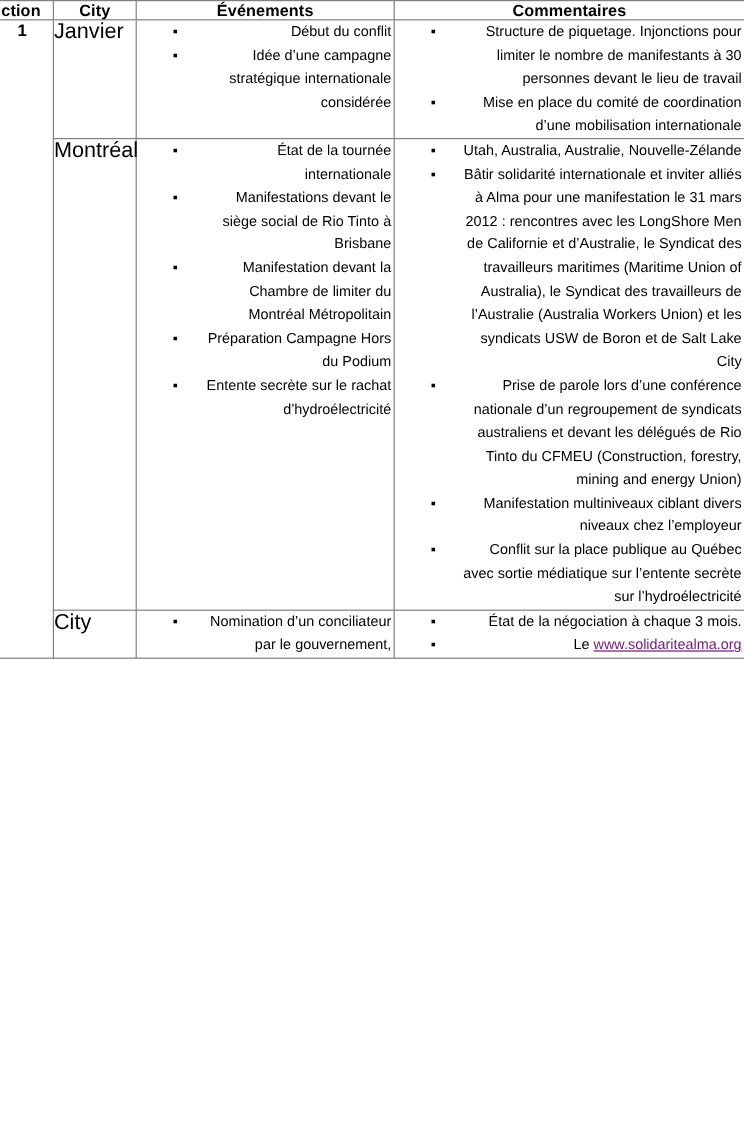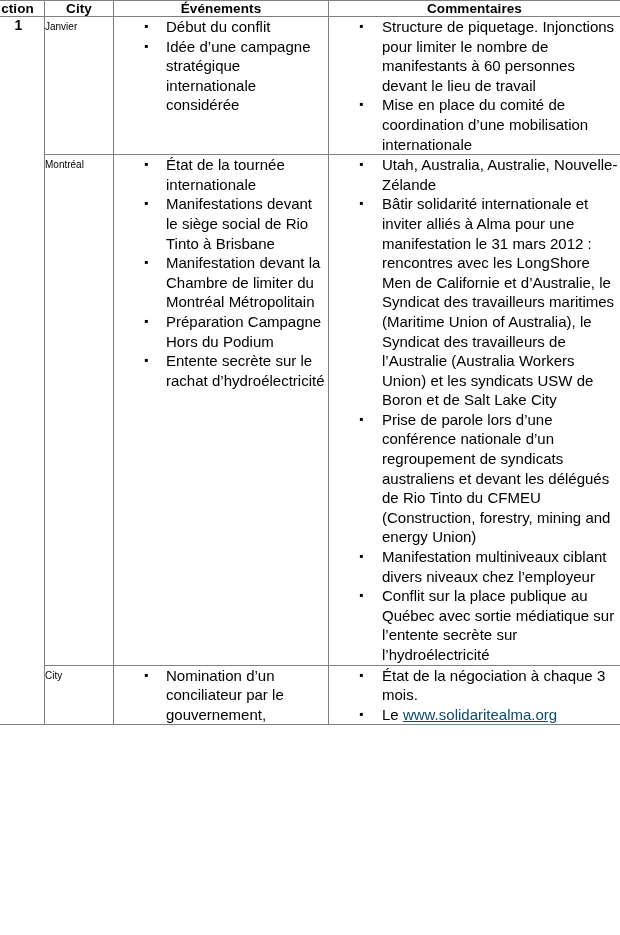--- a/index.html
+++ b/index.html
@@ -58,42 +58,42 @@
 
   
   td.num-cell {
     text-align: center;
     vertical-align: middle;
     font-size: 14px;
     font-weight: bold;
   }
 
   td.month-cell {
-    font-size: 10px;
+    font-size: 18px;
     padding: 6px 4px 4px 8px;
     line-height: 19.5px;
   }
 
   td.list-cell {
     padding: 5px 4px 6px 0;
   }
 
   ul.bullets {
     list-style: none;
     margin: 0;
     padding: 0;
   }
 
   ul.bullets > li {
     position: relative;
-    font-size: 15px;
+    font-size: 12px;
     line-height: 19.6px;
     margin: 0 0 0 0;
     padding: 0 2px 0 52px;
-    text-align: left;
+    text-align: right;
     word-spacing: 0.1px;
   }
 
   ul.bullets > li::before {
     content: "\25AA";          
     position: absolute;
     left: 30px;
     top: 0;
     font-size: 12px;
     line-height: 19.6px;
@@ -101,21 +101,21 @@
 
   
   td.comments-cell ul.bullets > li {
     padding-left: 53px;
   }
   td.comments-cell ul.bullets > li::before {
     left: 30px;
   }
 
   a.doc-link {
-    color: #0c4a6e;
+    color: #701a75;
   }
 
   
   .clip-bottom {
     position: absolute;
     left: 0;
     top: 0;
     width: 620px;
     height: 935px;
     overflow: hidden;
@@ -150,21 +150,21 @@
           <td class="num-cell" rowspan="3">1</td>
           <td class="month-cell">Janvier</td>
           <td class="list-cell events-cell">
             <ul class="bullets">
               <li>Début du conflit</li>
               <li>Idée d’une campagne stratégique internationale considérée</li>
             </ul>
           </td>
           <td class="list-cell comments-cell">
             <ul class="bullets">
-              <li>Structure de piquetage. Injonctions pour limiter le nombre de manifestants à 60 personnes devant le lieu de travail</li>
+              <li>Structure de piquetage. Injonctions pour limiter le nombre de manifestants à 30 personnes devant le lieu de travail</li>
               <li>Mise en place du comité de coordination d’une mobilisation internationale</li>
             </ul>
           </td>
         </tr>
 
         <tr>
           <td class="month-cell">Montréal</td>
           <td class="list-cell events-cell">
             <ul class="bullets">
               <li>État de la tournée internationale</li>

